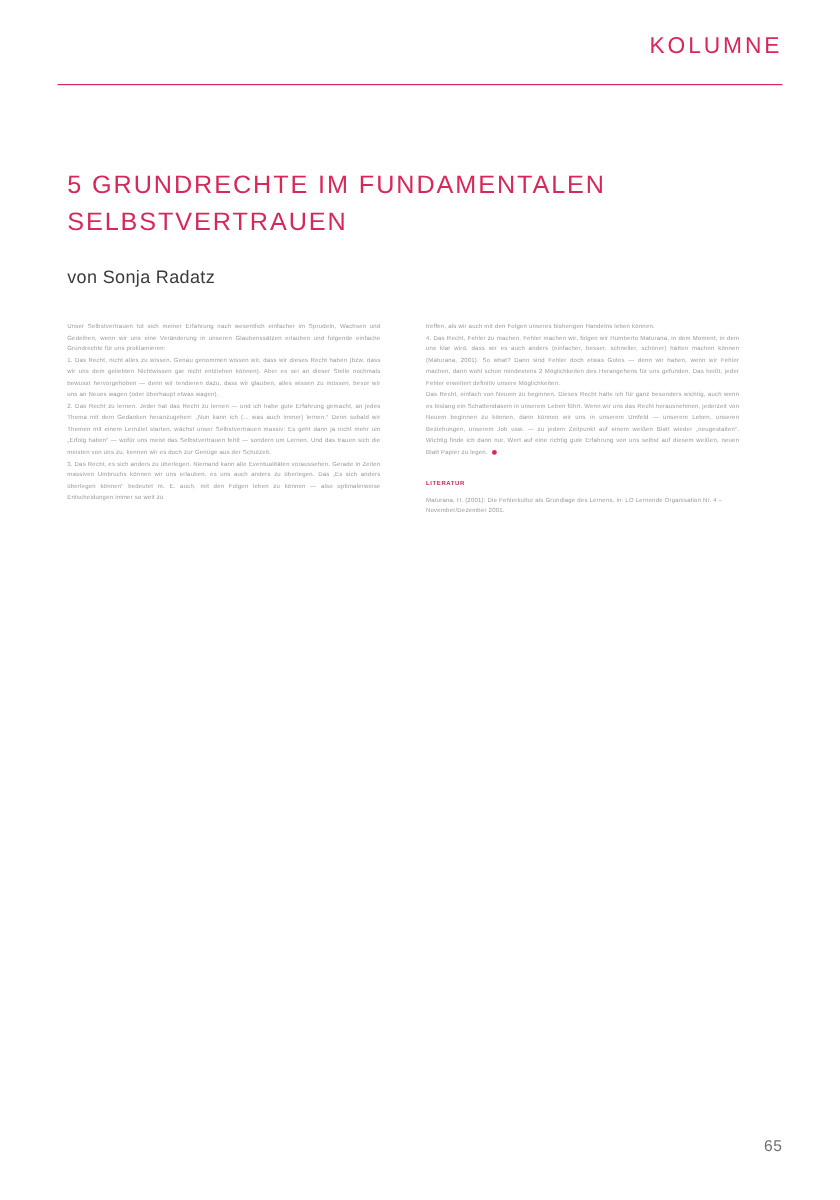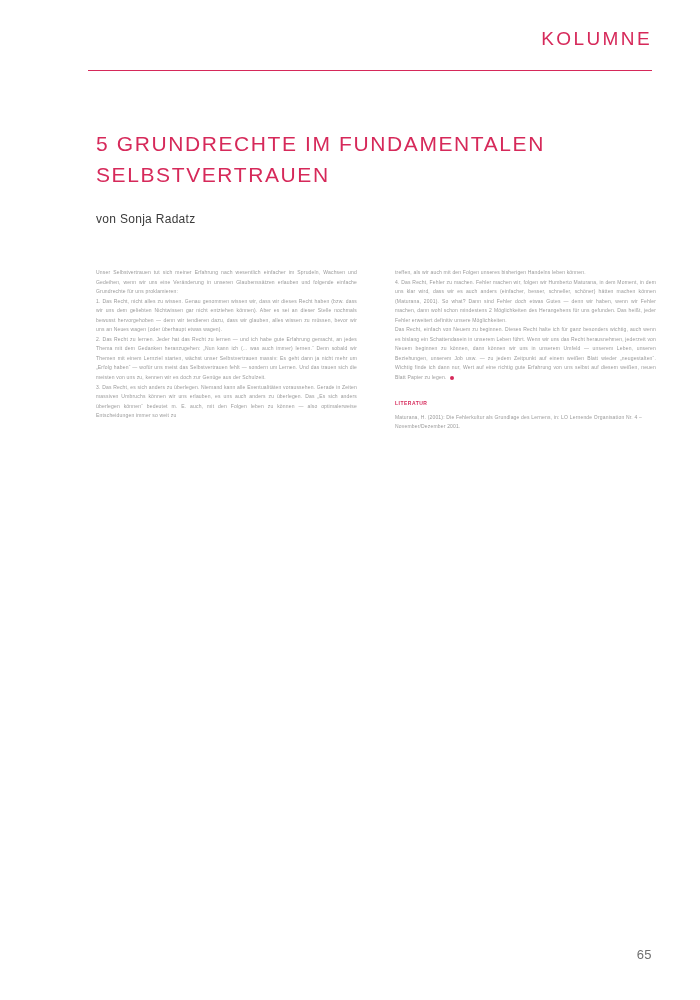--- a/index.html
+++ b/index.html
@@ -12,21 +12,20 @@
     background: #ffffff;
     font-family: "Liberation Sans", sans-serif;
     color: #231f20;
     position: relative;
     overflow: hidden;
   }
 
   .page {
     position: absolute;
     inset: 0;
-    margin-left: 40px;
   }
 
   
   .kolumne-header {
     position: absolute;
     top: 28px;
     right: 48px;
     font-size: 19px;
     letter-spacing: 2.4px;
     font-weight: 400;
@@ -38,36 +37,36 @@
     top: 70px;
     left: 48px;
     right: 48px;
     height: 1px;
     background: #d6295a;
   }
 
   
   .title-block {
     position: absolute;
-    top: 128px;
+    top: 139px;
     left: 56px;
     width: 540px;
   }
   .article-title {
     font-size: 21px;
     letter-spacing: 1.6px;
     line-height: 31px;
     color: #d6295a;
     font-weight: 400;
     text-transform: uppercase;
     margin: 0;
   }
   .article-author {
     margin-top: 22px;
-    font-size: 12px;
+    font-size: 15px;
     color: #3b3b3b;
     letter-spacing: 0.3px;
   }
 
   
   .columns {
     position: absolute;
     top: 268px;
     left: 56px;
     width: 560px;

